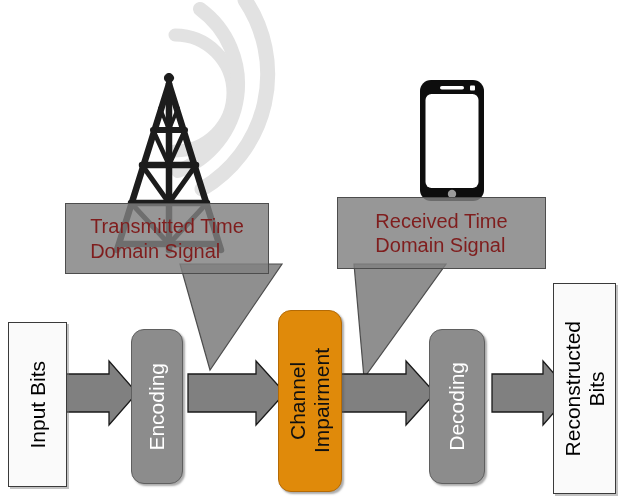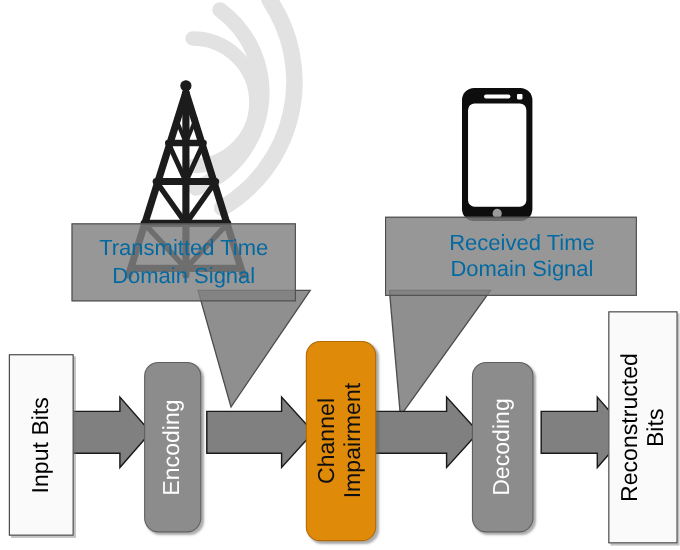--- a/index.html
+++ b/index.html
@@ -57,24 +57,23 @@
   .procbox.orange {
     background: #e08a0a;
     border: 1.3px solid #b46a05;
     color: #101010;
   }
 
   
   .callout-body {
     background: rgba(128,128,128,0.82);
     border: 1.2px solid #4d4d4d;
-    color: #0369a1;
+    color: #7f1d1d;
     font-size: 20px;
     line-height: 1.22;
-    text-align: center;
     display: flex;
     align-items: center;
     justify-content: center;
     white-space: pre-line;
   }
   .callout-tail { overflow: visible; }
 
   
   .arrowsvg { overflow: visible; }
 </style>
@@ -131,21 +130,21 @@
     <path d="M 4 2 L 106 2 L 34 108 Z" fill="rgba(128,128,128,0.88)" stroke="#4d4d4d" stroke-width="1.2"></path>
   </svg>
   <div class="abs callout-body" style="left:65px; top:203px; width:202px; height:69px;">
     <span>Transmitted Time
 Domain Signal</span>
   </div>
 
   <svg class="abs callout-tail" style="left:330px; top:262px; width:120px; height:120px;" viewBox="0 0 120 120">
     <path d="M 24 2 L 116 2 L 34 116 Z" fill="rgba(128,128,128,0.88)" stroke="#4d4d4d" stroke-width="1.2"></path>
   </svg>
-  <div class="abs callout-body" style="left:350px; top:197px; width:207px; height:70px;padding-left:20px;">
+  <div class="abs callout-body" style="left:337px; top:197px; width:207px; height:70px;">
     <span>Received Time
 Domain Signal</span>
   </div>
 
   <svg class="abs arrowsvg" style="left:58px; top:360px; width:80px; height:66px;" viewBox="0 0 80 66">
     <path d="M 0 14 L 51 14 L 51 1 L 79 33 L 51 65 L 51 52 L 0 52 Z" fill="#808080" stroke="#1a1a1a" stroke-width="1.3"></path>
   </svg>
 
   <svg class="abs arrowsvg" style="left:188px; top:360px; width:98px; height:66px;" viewBox="0 0 98 66">
     <path d="M 0 14 L 68 14 L 68 1 L 97 33 L 68 65 L 68 52 L 0 52 Z" fill="#808080" stroke="#1a1a1a" stroke-width="1.3"></path>

